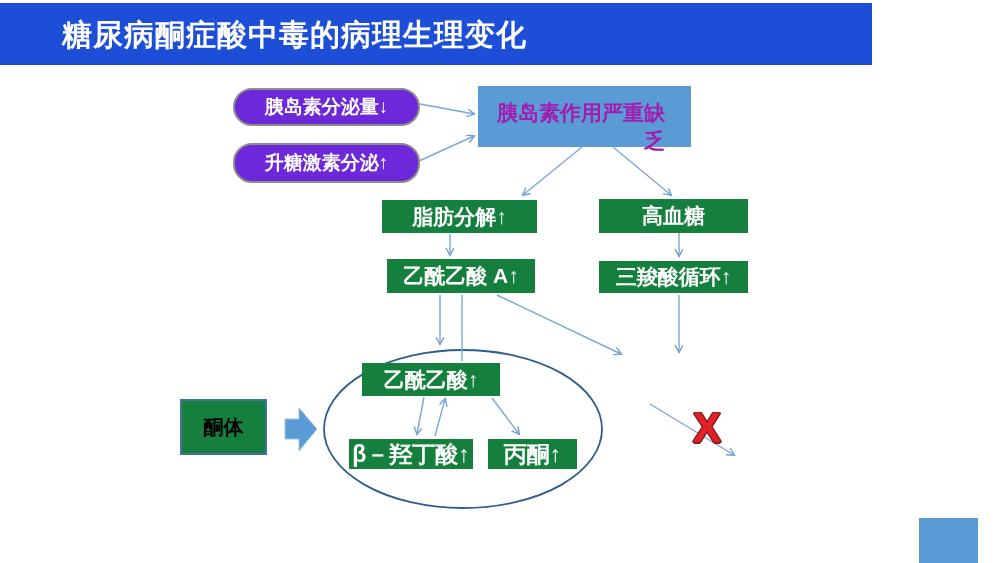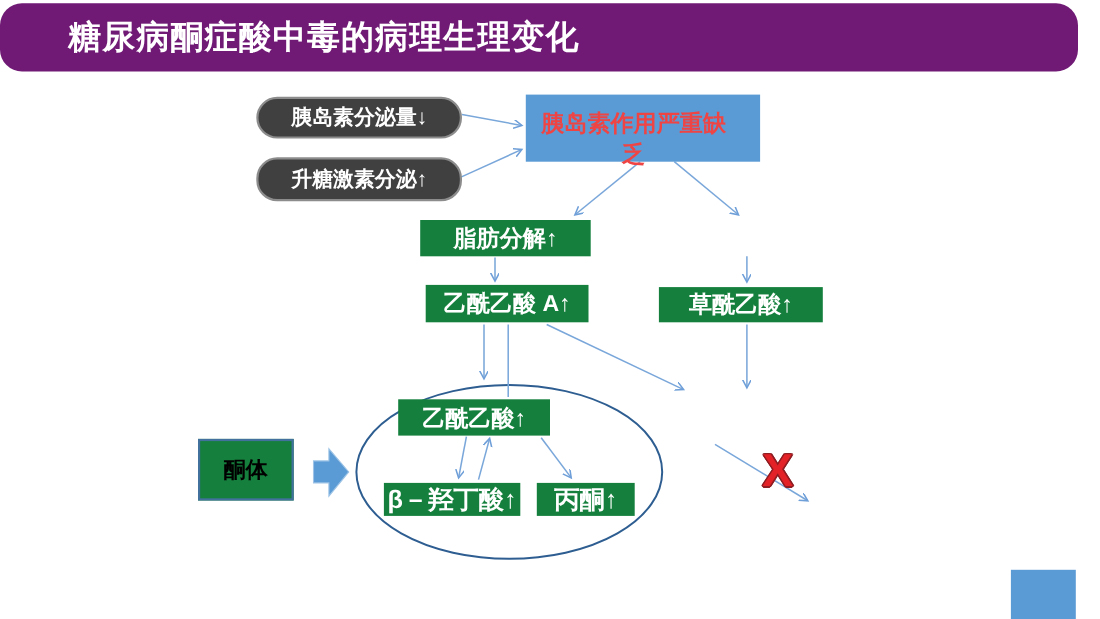--- a/index.html
+++ b/index.html
@@ -2,44 +2,43 @@
 <html><head>
 <meta charset="utf-8">
 <style>
   html,body{margin:0;padding:0;background:#e8e8e8;}
   #slide{
     position:relative;width:1000px;height:563px;background:#ffffff;
     overflow:hidden;font-family:"Liberation Sans","DejaVu Sans",sans-serif;
   }
   
   .header{
-    position:absolute;left:0;top:3px;width:980px;height:62px;
-    background:#701a75;
-    border-radius:20px;
+    position:absolute;left:0;top:3px;width:872px;height:62px;
+    background:#1d4ed8;
   }
   .title{
     position:absolute;left:62px;top:0;height:62px;line-height:64px;
     color:#ffffff;font-size:30px;font-weight:bold;letter-spacing:1px;
     white-space:nowrap;
   }
   
   .node{
     position:absolute;display:flex;align-items:center;justify-content:center;
     background:#15803d;color:#ffffff;font-weight:bold;font-size:21px;
     text-align:center;white-space:nowrap;
   }
   .gray{
-    background:#404040;border:2px solid #8C8C8C;border-radius:19px;
+    background:#6d28d9;border:2px solid #8C8C8C;border-radius:19px;
     font-size:19px;color:#ffffff;
   }
   .main-box{background:#5B9BD5;}
   .main-box-text{
     position:absolute;left:487px;top:99px;width:178px;
-    color:#ef4444;font-weight:bold;font-size:21px;line-height:28px;
-    text-align:center;z-index:4;word-break:break-all;
+    color:#a21caf;font-weight:bold;font-size:21px;line-height:28px;
+    text-align:right;z-index:4;word-break:break-all;
   }
   .ketone{
     border:2.5px solid #41719C;color:#000000;font-size:20px;
   }
   .small{font-size:23px;}
   .mid{font-size:20px;}
   
   .blocked-x{
     position:absolute;left:689px;top:406px;width:36px;height:44px;
     color:#E32227;font-size:42px;font-weight:900;line-height:44px;
@@ -97,26 +96,29 @@
   <div class="node gray" style="left:233px;top:143px;width:183px;height:36px;">
     <span>升糖激素分泌↑</span>
   </div>
 
   <div class="node main-box" style="left:478px;top:86px;width:213px;height:61px;"></div>
   <div class="main-box-text">胰岛素作用严重缺乏</div>
 
   <div class="node" style="left:382px;top:200px;width:155px;height:33px;">
     <span>脂肪分解↑</span>
   </div>
+  <div class="node" style="left:599px;top:199px;width:149px;height:34px;">
+    <span>高血糖</span>
+  </div>
 
   <div class="node" style="left:387px;top:259px;width:148px;height:34px;">
     <span>乙酰乙酸 A↑</span>
   </div>
   <div class="node" style="left:599px;top:261px;width:149px;height:32px;">
-    <span>草酰乙酸↑</span>
+    <span>三羧酸循环↑</span>
   </div>
 
   <div class="node" style="left:362px;top:363px;width:138px;height:33px;">
     <span>乙酰乙酸↑</span>
   </div>
   <div class="node small" style="left:349px;top:439px;width:124px;height:30px;">
     <span>β－羟丁酸↑</span>
   </div>
   <div class="node small" style="left:488px;top:439px;width:89px;height:30px;">
     <span>丙酮↑</span>

